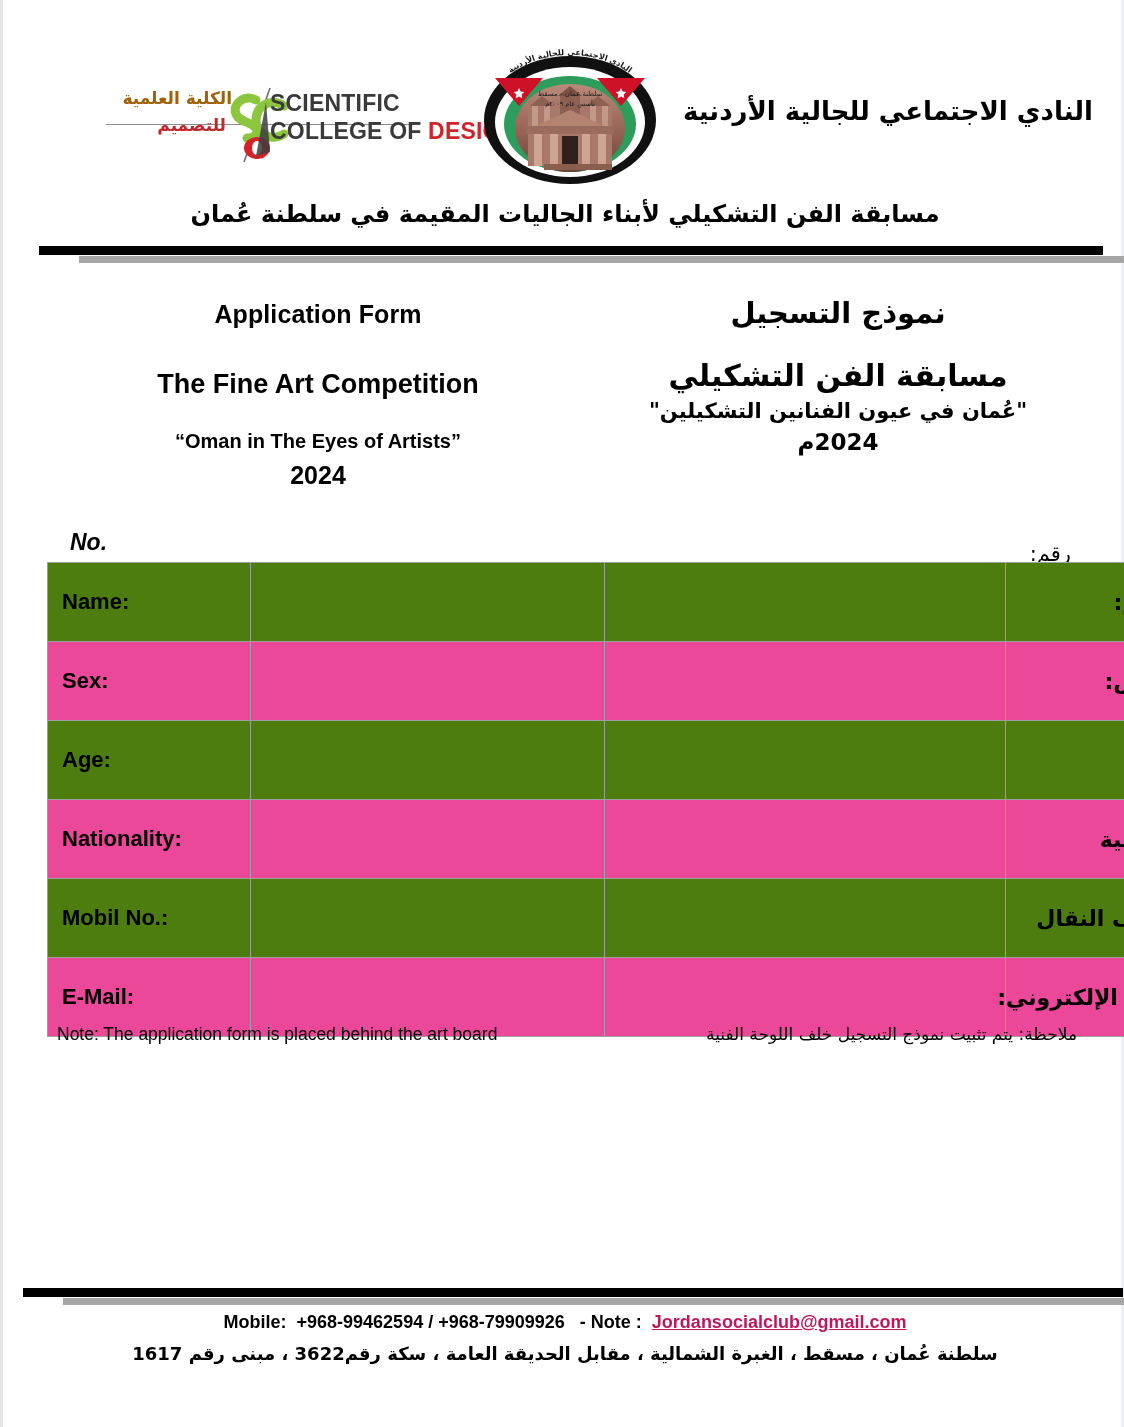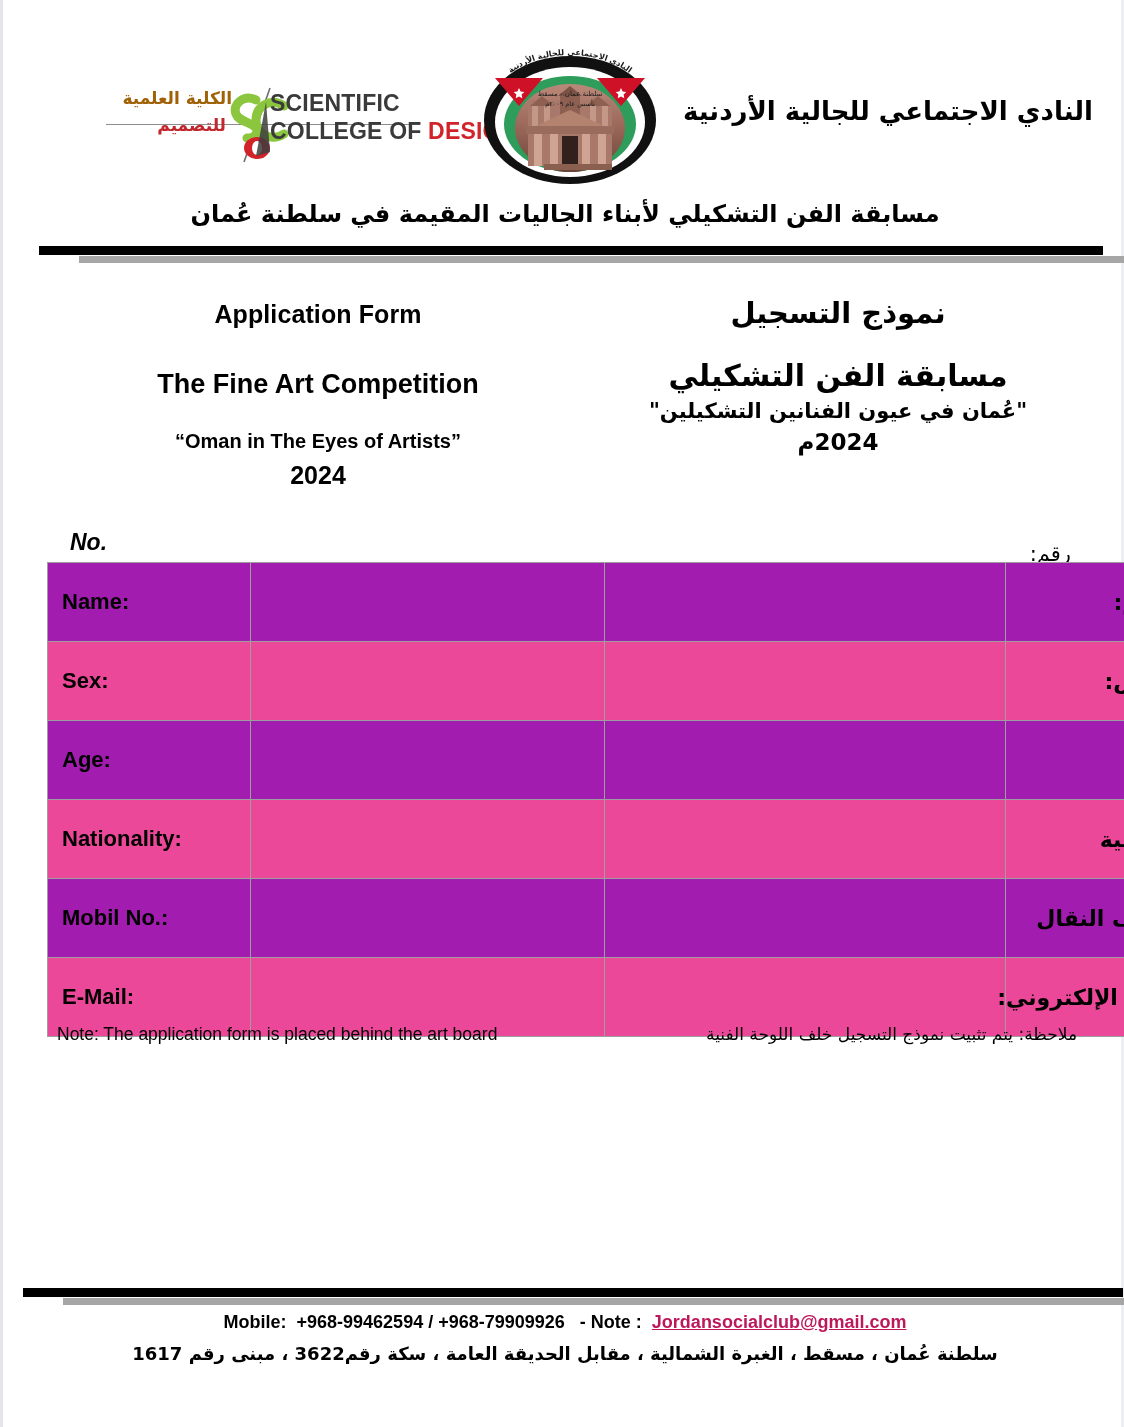--- a/index.html
+++ b/index.html
@@ -268,21 +268,21 @@
     width: 1036px;
     border-collapse: collapse;
     table-layout: fixed;
   }
   .form-table td {
     border: 1.5px solid #9e9e9e;
     height: 78px;
     padding: 0 14px;
     vertical-align: middle;
   }
-  .form-table tr.shade td { background: #a21caf; }
+  .form-table tr.shade td { background: #4d7c0f; }
   .form-table tr.plain td { background: #ec4899; }
   .col-en  { width: 174px; }
   .col-b   { width: 325px; }
   .col-c   { width: 372px; }
   .col-ar  { width: 165px; }
   .lbl-en {
     font-size: 22px;
     font-weight: bold;
     white-space: nowrap;
   }

